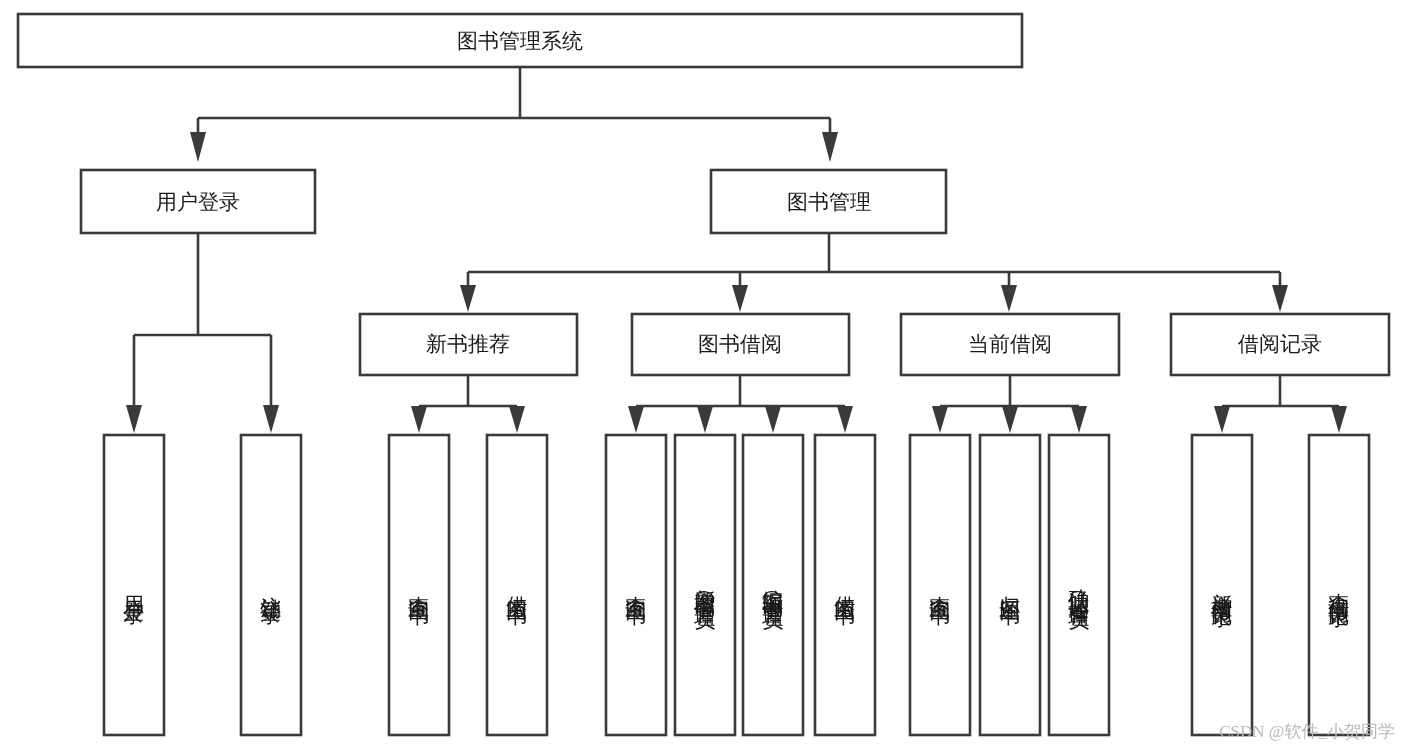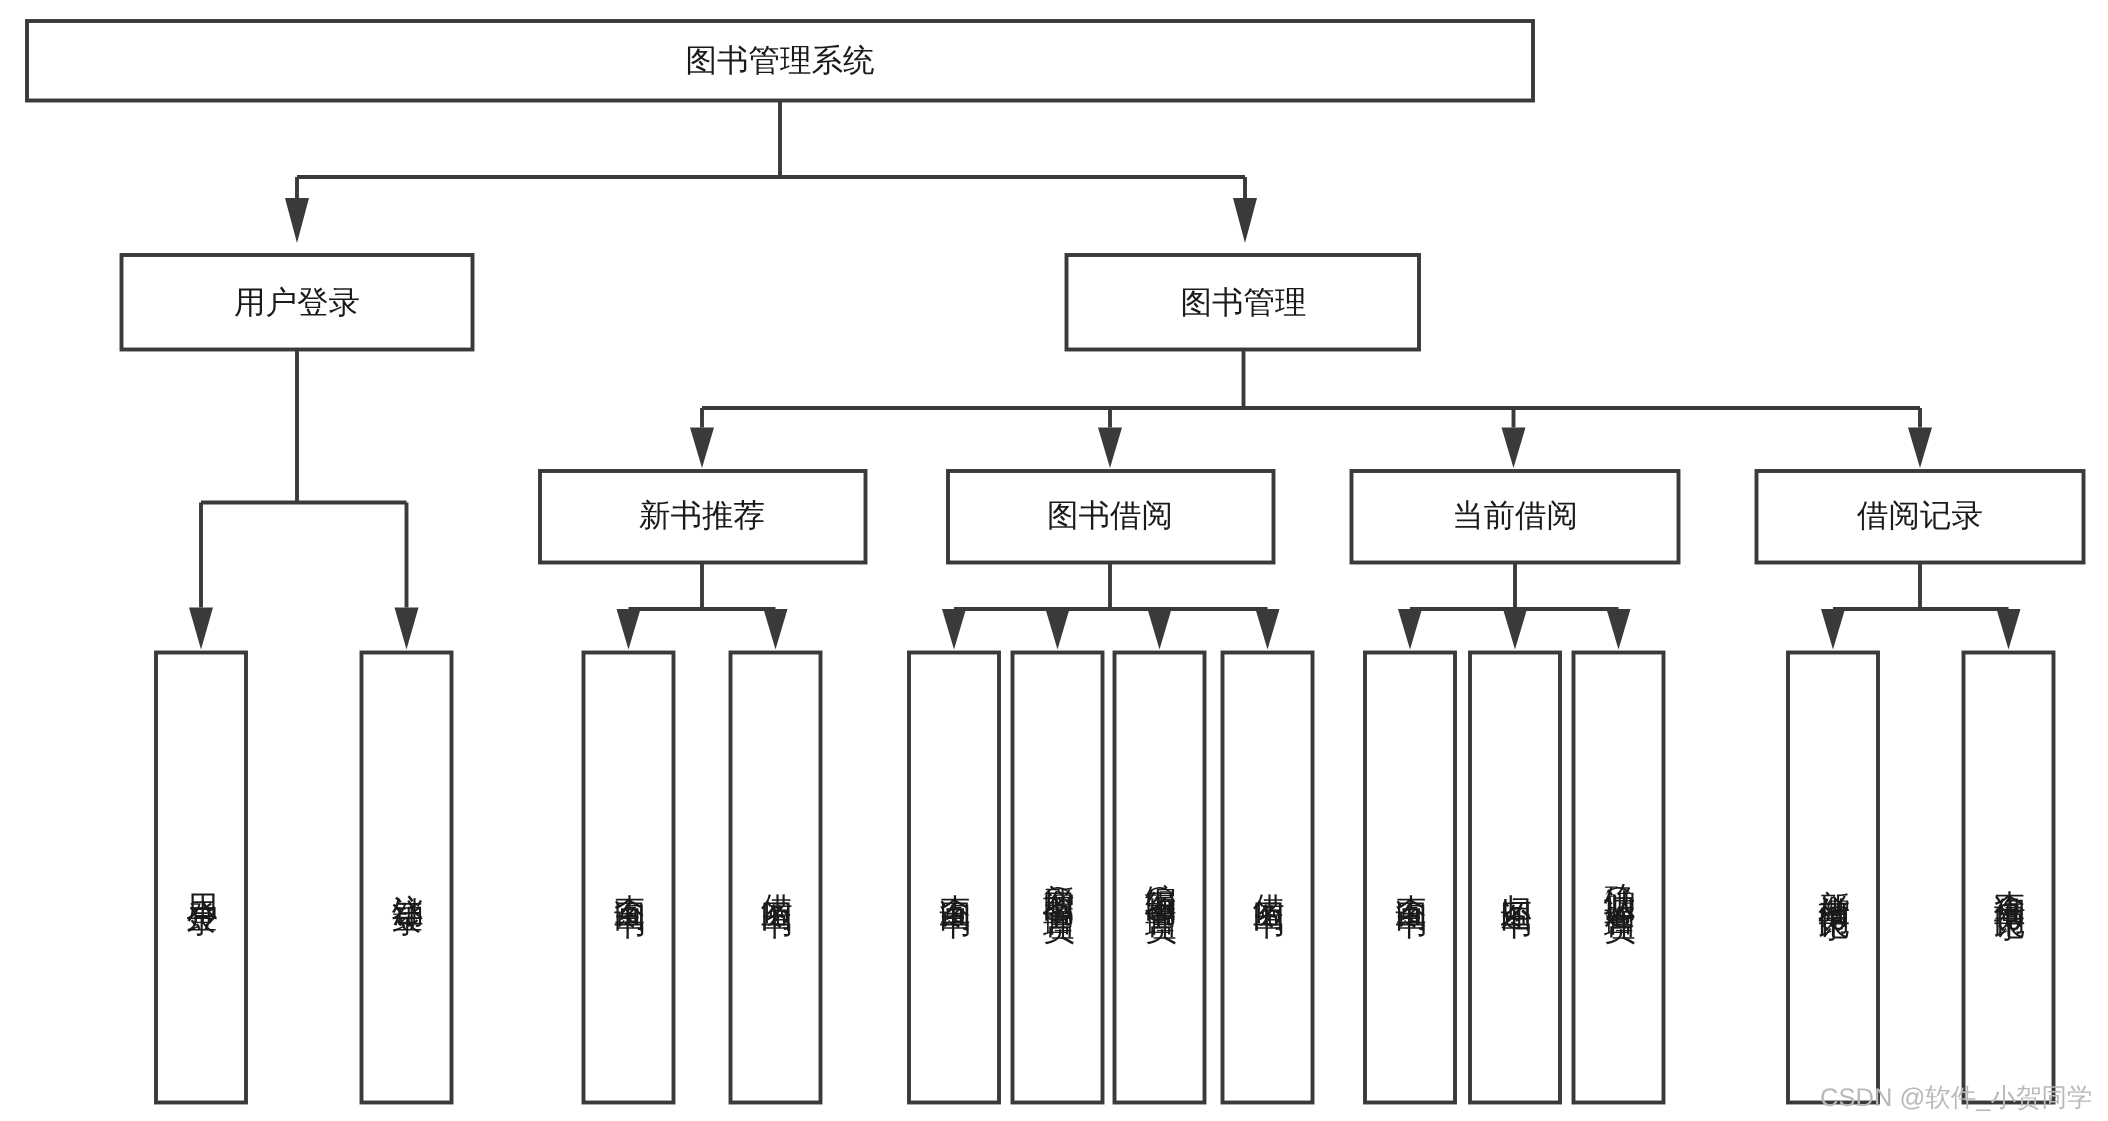--- a/index.html
+++ b/index.html
@@ -58,21 +58,21 @@
     display: flex;
     align-items: center;
     justify-content: center;
     white-space: nowrap;
     pointer-events: none;
   }
   .watermark {
     position: absolute;
     right: 10px;
     bottom: 4px;
-    font-family: Liberation Sans, sans-serif;
+    font-family: Liberation Serif, serif;
     font-size: 17px;
     color: #b9b9b9;
     white-space: nowrap;
     pointer-events: none;
   }
 </style>
 </head>
 <body>
 
 <div id="stage">

